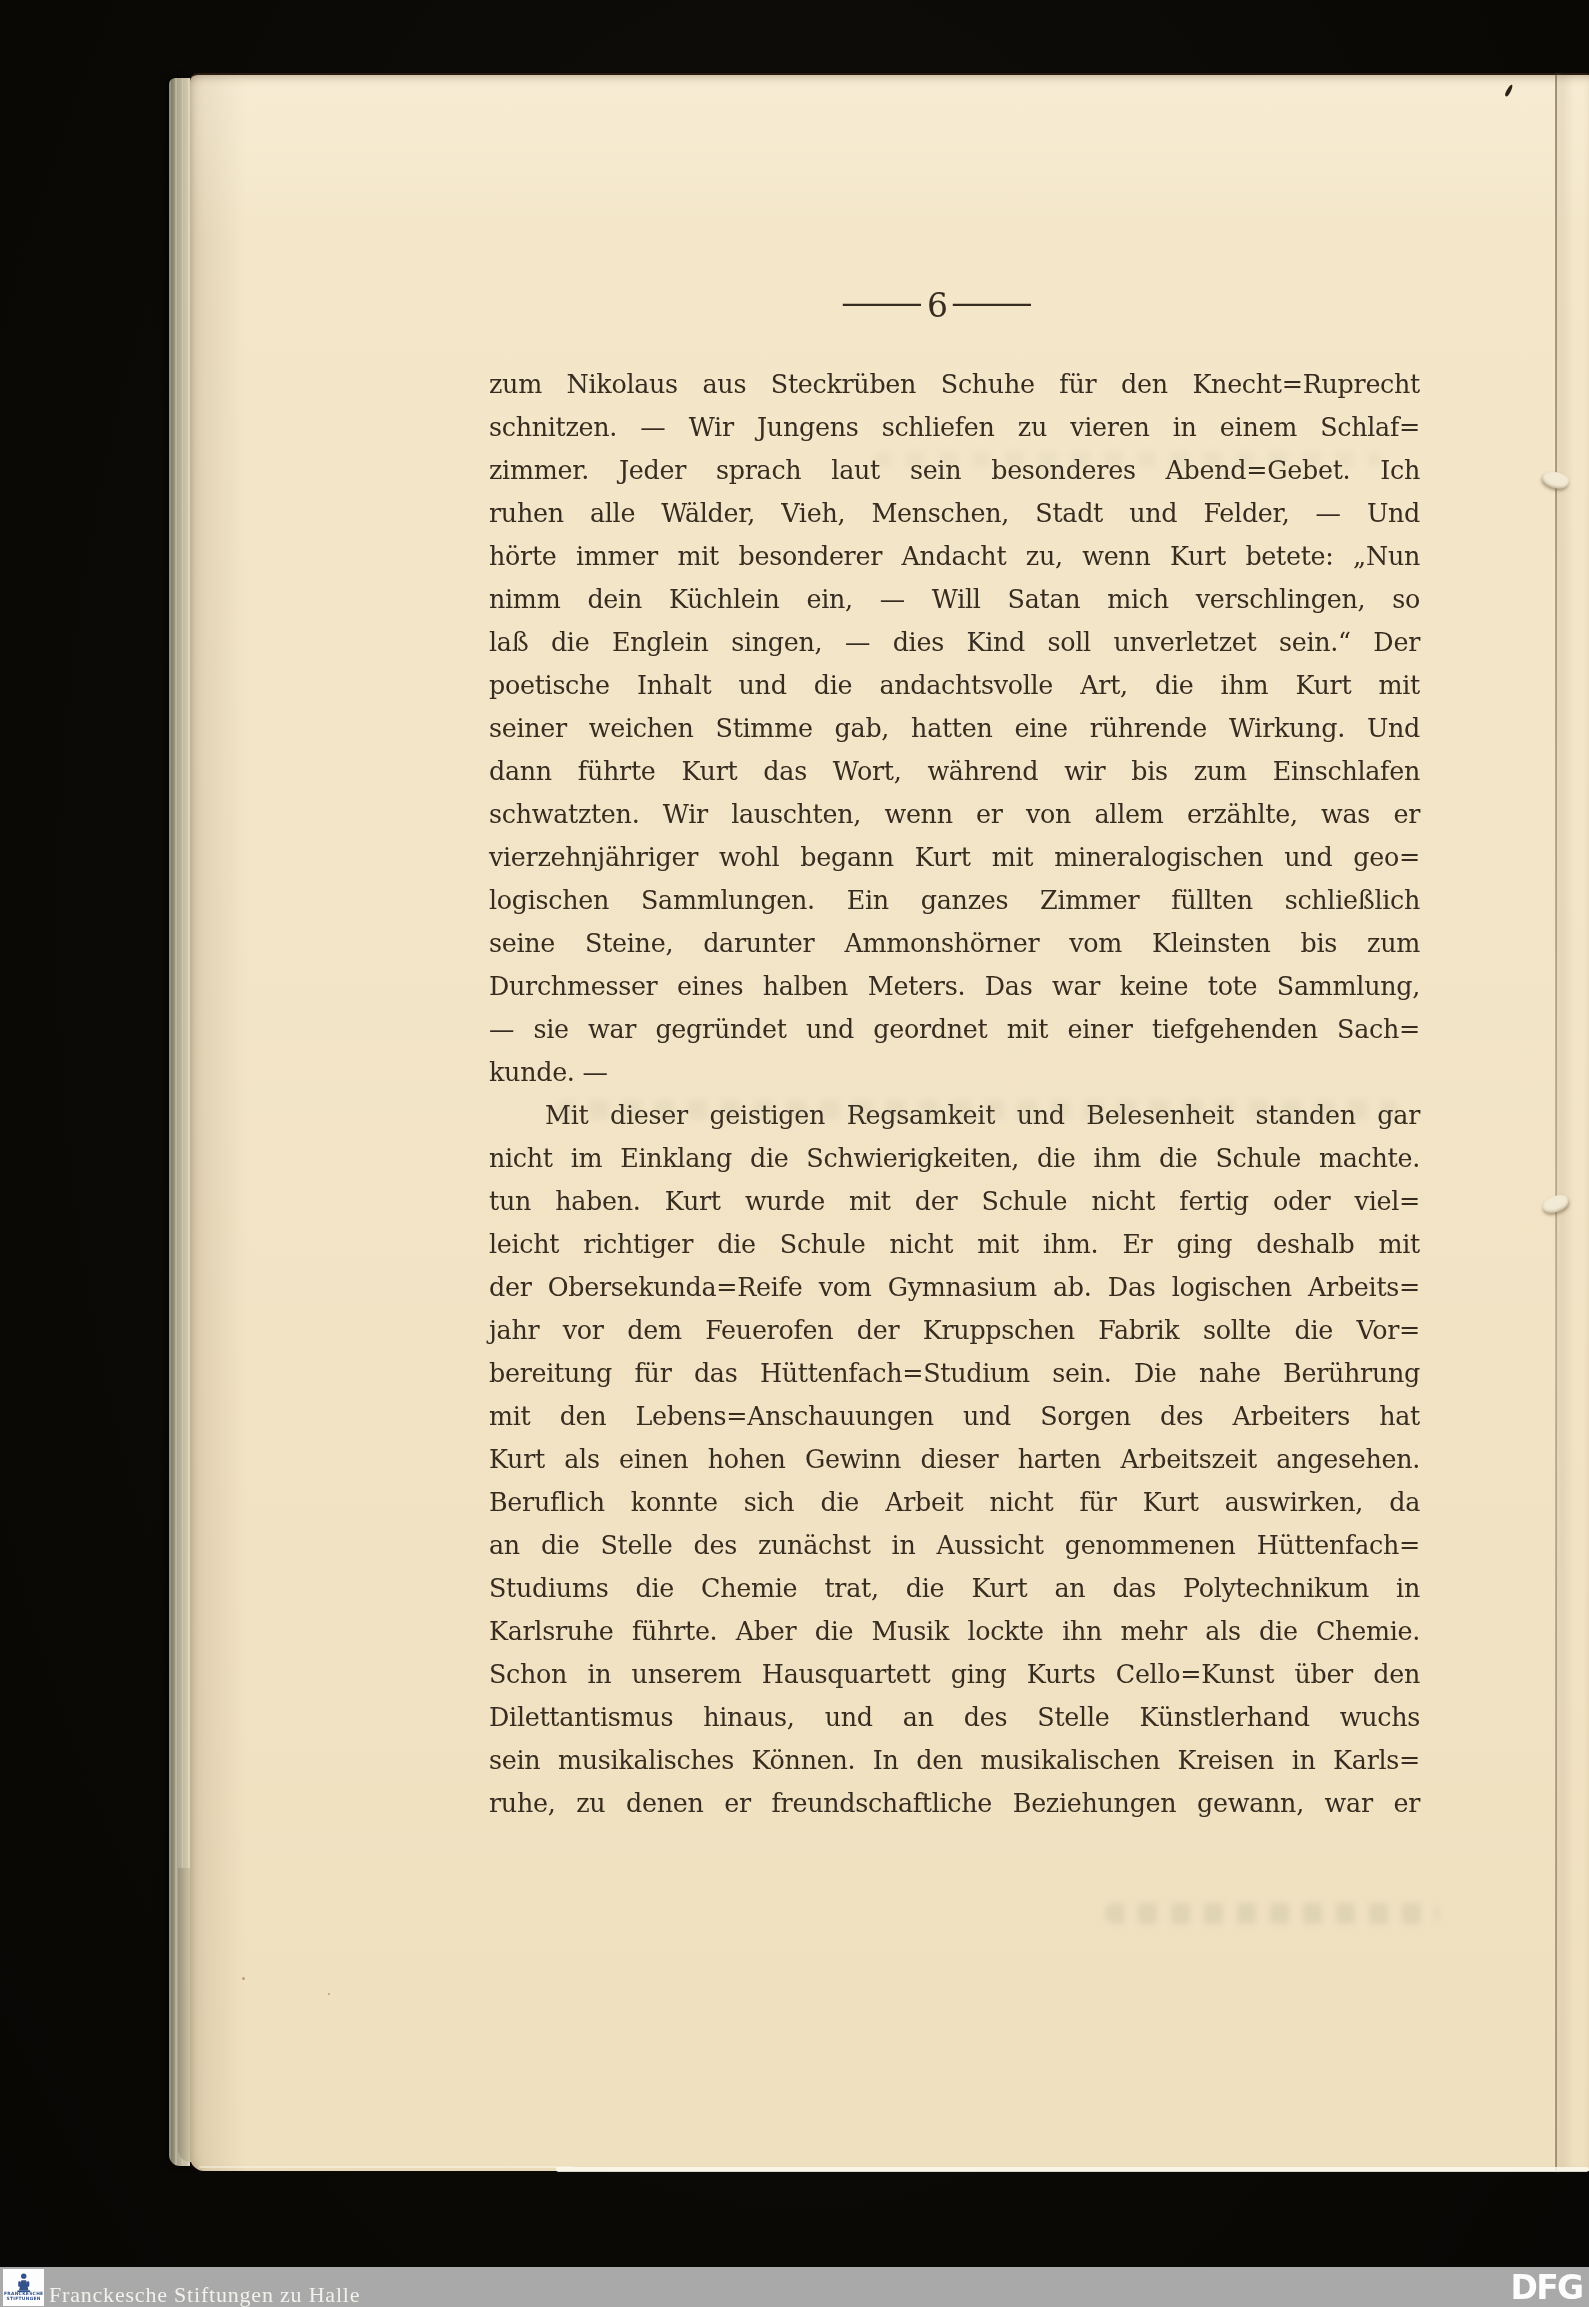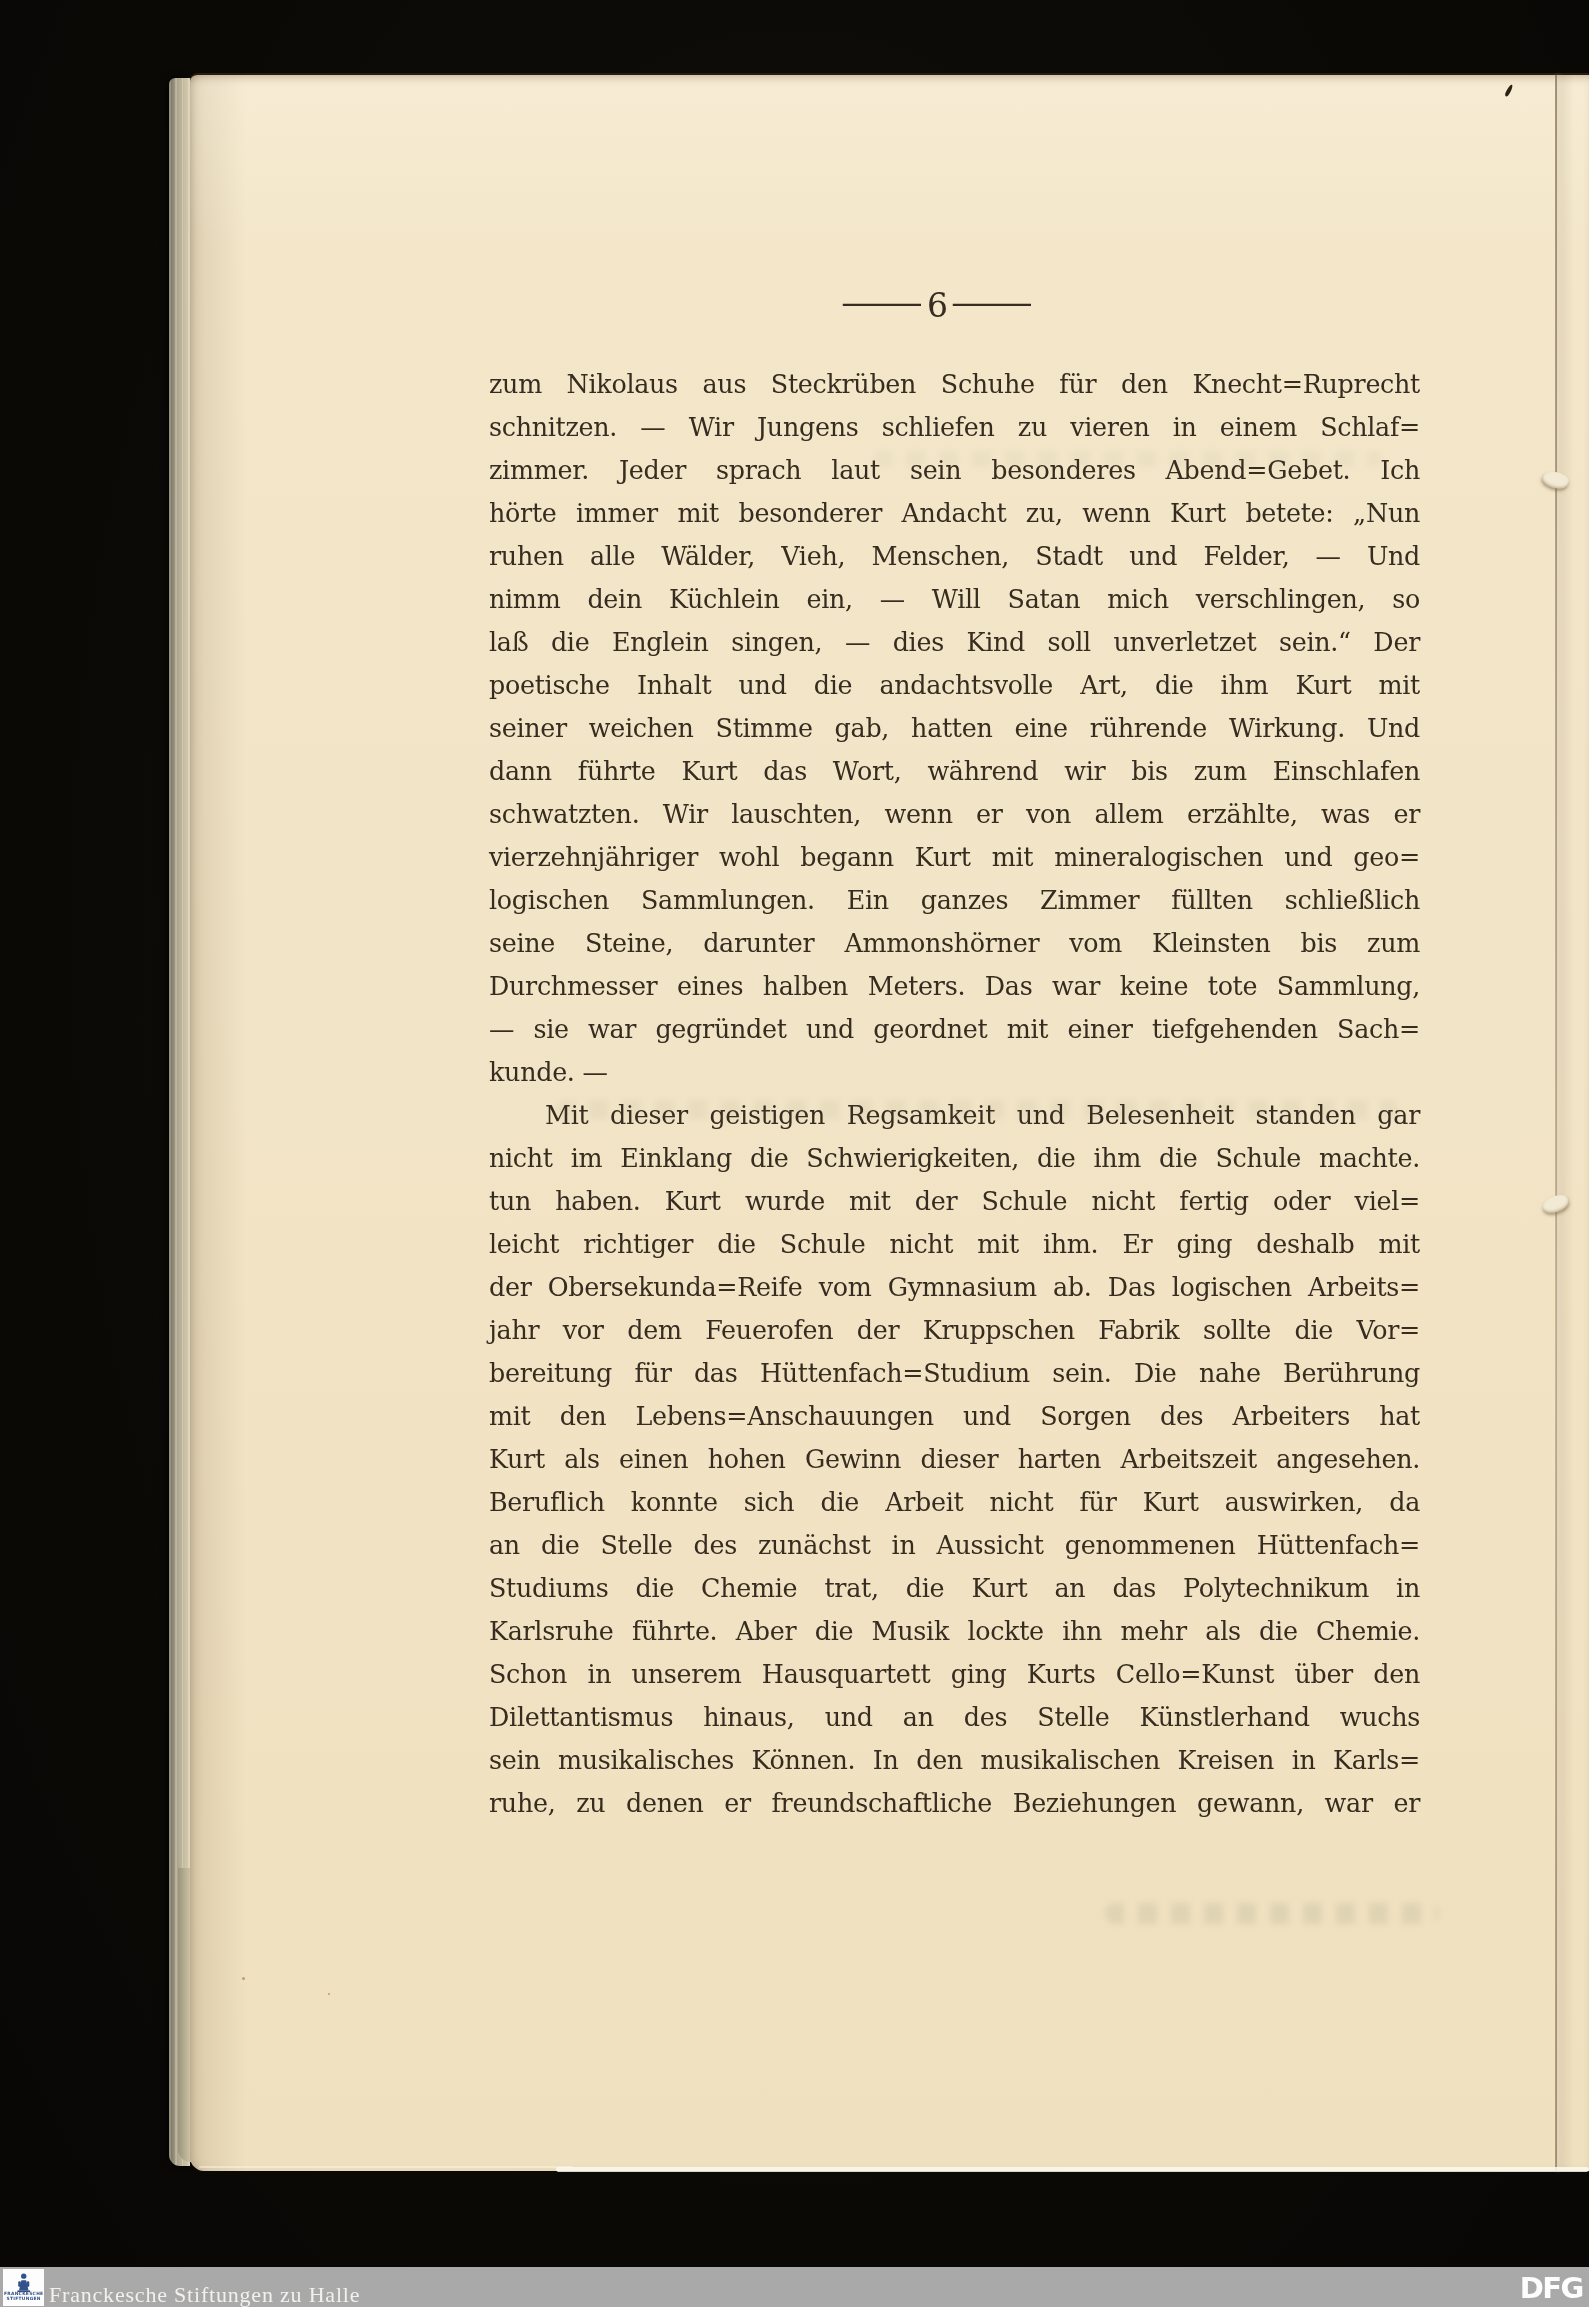--- a/index.html
+++ b/index.html
@@ -105,21 +105,21 @@
   .logo-text{
     font-family:"DejaVu Sans", sans-serif;font-size:4.4px;line-height:4.8px;
     color:#33518a;letter-spacing:0.3px;text-align:center;font-weight:bold;
   }
   #institution{
     position:absolute;left:49px;top:0;height:56px;display:flex;align-items:center;
     font-family:"Liberation Serif", serif;font-size:22px;color:#f3f1ec;letter-spacing:0.8px;
   }
   #dfg{
     position:absolute;right:6.4px;top:0;height:41px;display:flex;align-items:center;
-    font-family:"DejaVu Sans", sans-serif;font-weight:bold;font-size:29px;
+    font-family:"DejaVu Sans", sans-serif;font-weight:bold;font-size:33px;
     color:#fdfdfd;letter-spacing:-1.6px;
   }
 </style>
 </head>
 <body>
 
 <div id="stage">
 
   <div id="edge-strip"></div>
   <div id="edge-strip-low"></div>
@@ -132,22 +132,22 @@
     <div class="knot" style="left:1352px;top:1121px;transform:rotate(-14deg);"></div>
 
     <div id="page-header">
       <span class="hdash">—</span><span>6</span><span class="hdash">—</span>
     </div>
 
     <div id="page-text">
         <div class="text-line just">zum Nikolaus aus Steckrüben Schuhe für den Knecht=Ruprecht</div>
         <div class="text-line just">schnitzen. — Wir Jungens schliefen zu vieren in einem Schlaf=</div>
         <div class="text-line just">zimmer. Jeder sprach laut sein besonderes Abend=Gebet. Ich</div>
+        <div class="text-line just">ruhen alle Wälder, Vieh, Menschen, Stadt und Felder, — Und</div>
         <div class="text-line just">hörte immer mit besonderer Andacht zu, wenn Kurt betete: „Nun</div>
-        <div class="text-line just">ruhen alle Wälder, Vieh, Menschen, Stadt und Felder, — Und</div>
         <div class="text-line just">nimm dein Küchlein ein, — Will Satan mich verschlingen, so</div>
         <div class="text-line just">laß die Englein singen, — dies Kind soll unverletzet sein.“  Der</div>
         <div class="text-line just">poetische Inhalt und die andachtsvolle Art, die ihm Kurt mit</div>
         <div class="text-line just">seiner weichen Stimme gab, hatten eine rührende Wirkung. Und</div>
         <div class="text-line just">dann führte Kurt das Wort, während wir bis zum Einschlafen</div>
         <div class="text-line just">schwatzten. Wir lauschten, wenn er von allem erzählte, was er</div>
         <div class="text-line just">vierzehnjähriger wohl begann Kurt mit mineralogischen und geo=</div>
         <div class="text-line just">logischen Sammlungen. Ein ganzes Zimmer füllten schließlich</div>
         <div class="text-line just">seine Steine, darunter Ammonshörner vom Kleinsten bis zum</div>
         <div class="text-line just">Durchmesser eines halben Meters. Das war keine tote Sammlung,</div>

